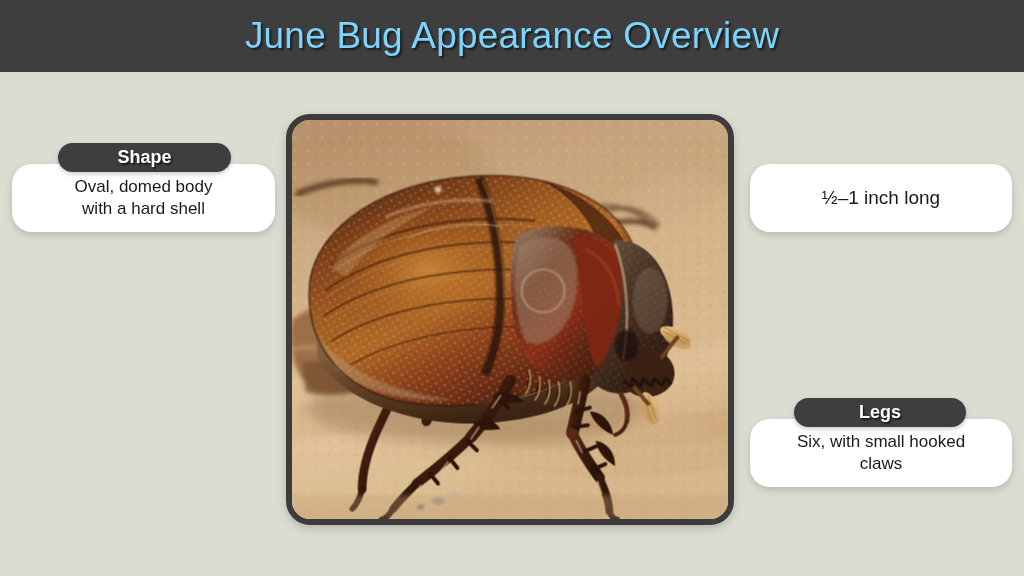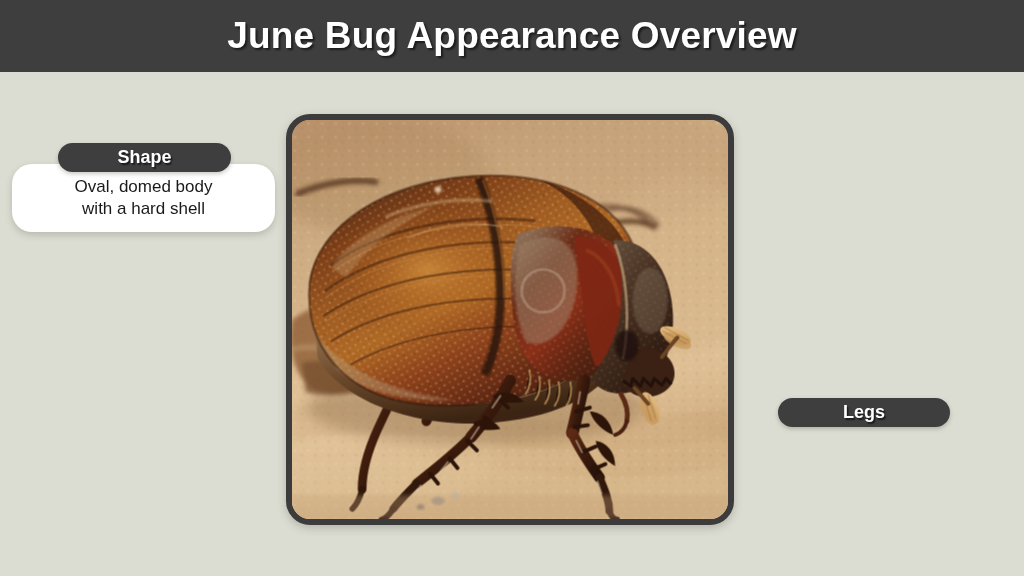--- a/index.html
+++ b/index.html
@@ -27,23 +27,23 @@
     left: 0;
     top: 0;
     width: 1024px;
     height: 72px;
     background: #3e3e3e;
     display: flex;
     align-items: center;
     justify-content: center;
   }
   .header-title {
-    color: #ffffff;
+    color: #7dd3fc;
     font-size: 37px;
-    font-weight: bold;
+    font-weight: normal;
     letter-spacing: 0.2px;
     text-shadow: 2px 2px 2px rgba(0,0,0,0.55);
     white-space: nowrap;
   }
 
   
   .card {
     position: absolute;
     background: #ffffff;
     border-radius: 20px;
@@ -84,21 +84,21 @@
   #card-shape { left: 12px;  top: 164px; width: 263px; height: 68px; }
   #pill-shape { left: 58px;  top: 143px; width: 173px; align-items: center; }
   
   #card-size  { left: 750px; top: 164px; width: 262px; height: 68px; }
   #pill-size  { left: 794px; top: 143px; width: 172px; }
   
   #card-color { left: 12px;  top: 419px; width: 263px; height: 68px; }
   #pill-color { left: 58px;  top: 398px; width: 173px; }
   
   #card-legs  { left: 750px; top: 419px; width: 262px; height: 68px; }
-  #pill-legs  { left: 778px; top: 398px; width: 172px; }
+  #pill-legs  { left: 794px; top: 398px; width: 172px; }
 
   #card-size .card-text { font-size: 19px; }
 
   
   .photo-frame {
     position: absolute;
     left: 286px;
     top: 114px;
     width: 448px;
     height: 411px;
@@ -439,19 +439,26 @@
   </div>
 
   <div class="pill" id="pill-shape">
     <span class="pill-label">Shape</span>
   </div>
   <div class="card" id="card-shape">
     <span class="card-text">Oval, domed body
 with a hard shell</span>
   </div>
 
+  <div class="card" id="card-size">
+    <span class="card-text">½–1 inch long</span>
+  </div>
 
 
   <div class="pill" id="pill-legs">
     <span class="pill-label">Legs</span>
   </div>
+  <div class="card" id="card-legs">
+    <span class="card-text">Six, with small hooked
+claws</span>
+  </div>
 
 </div>
 
 </body></html>

